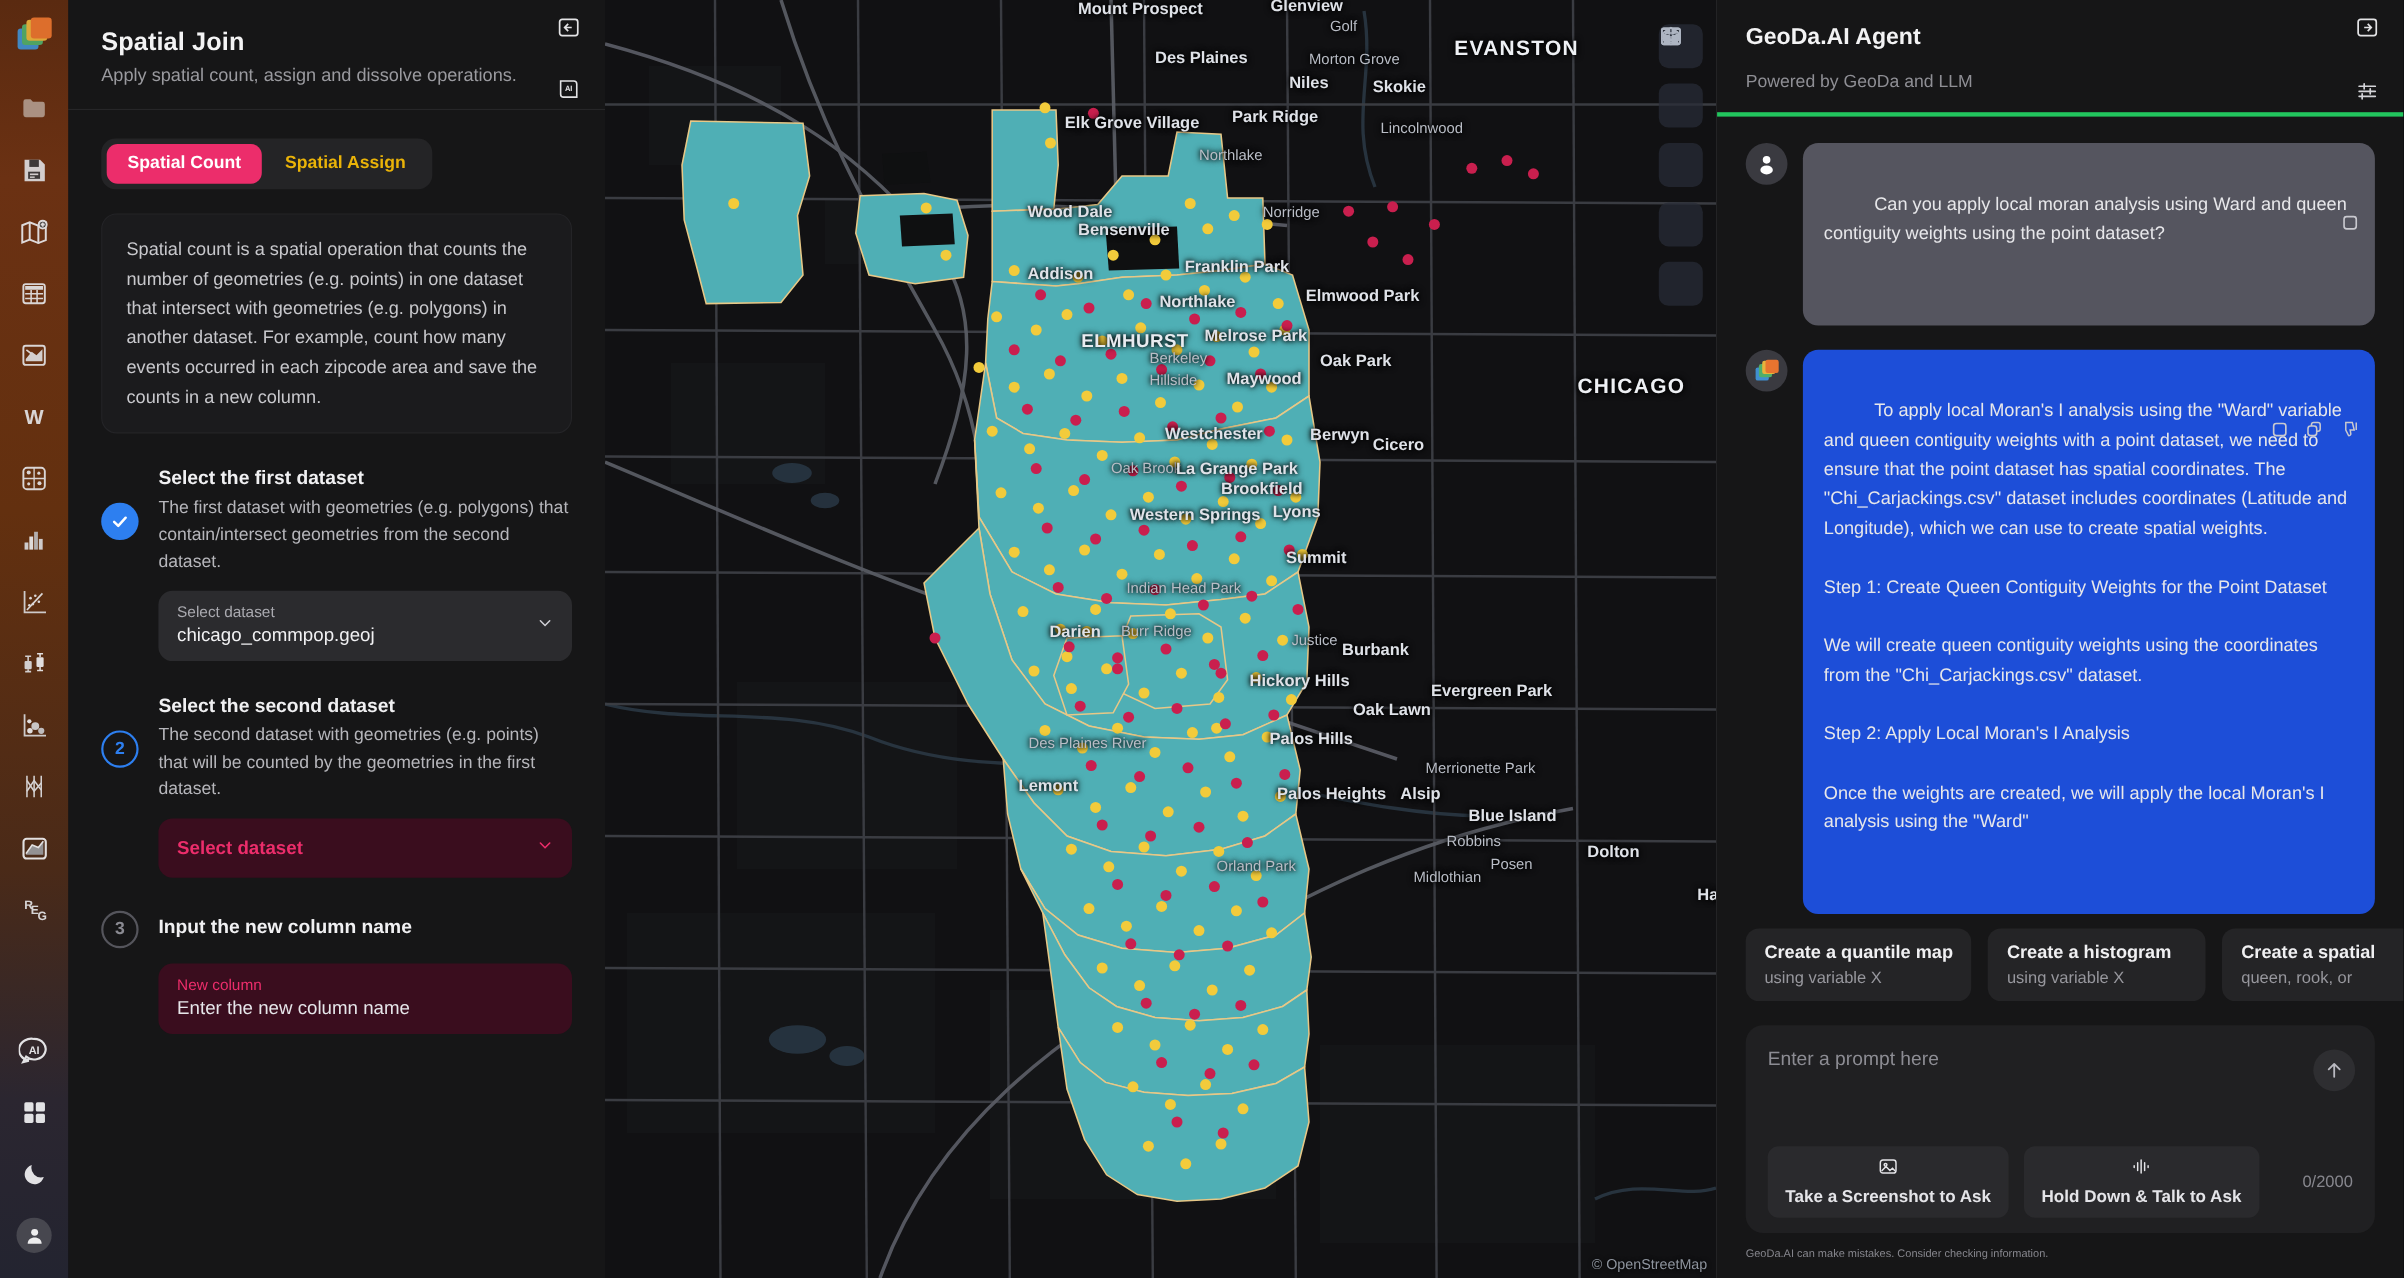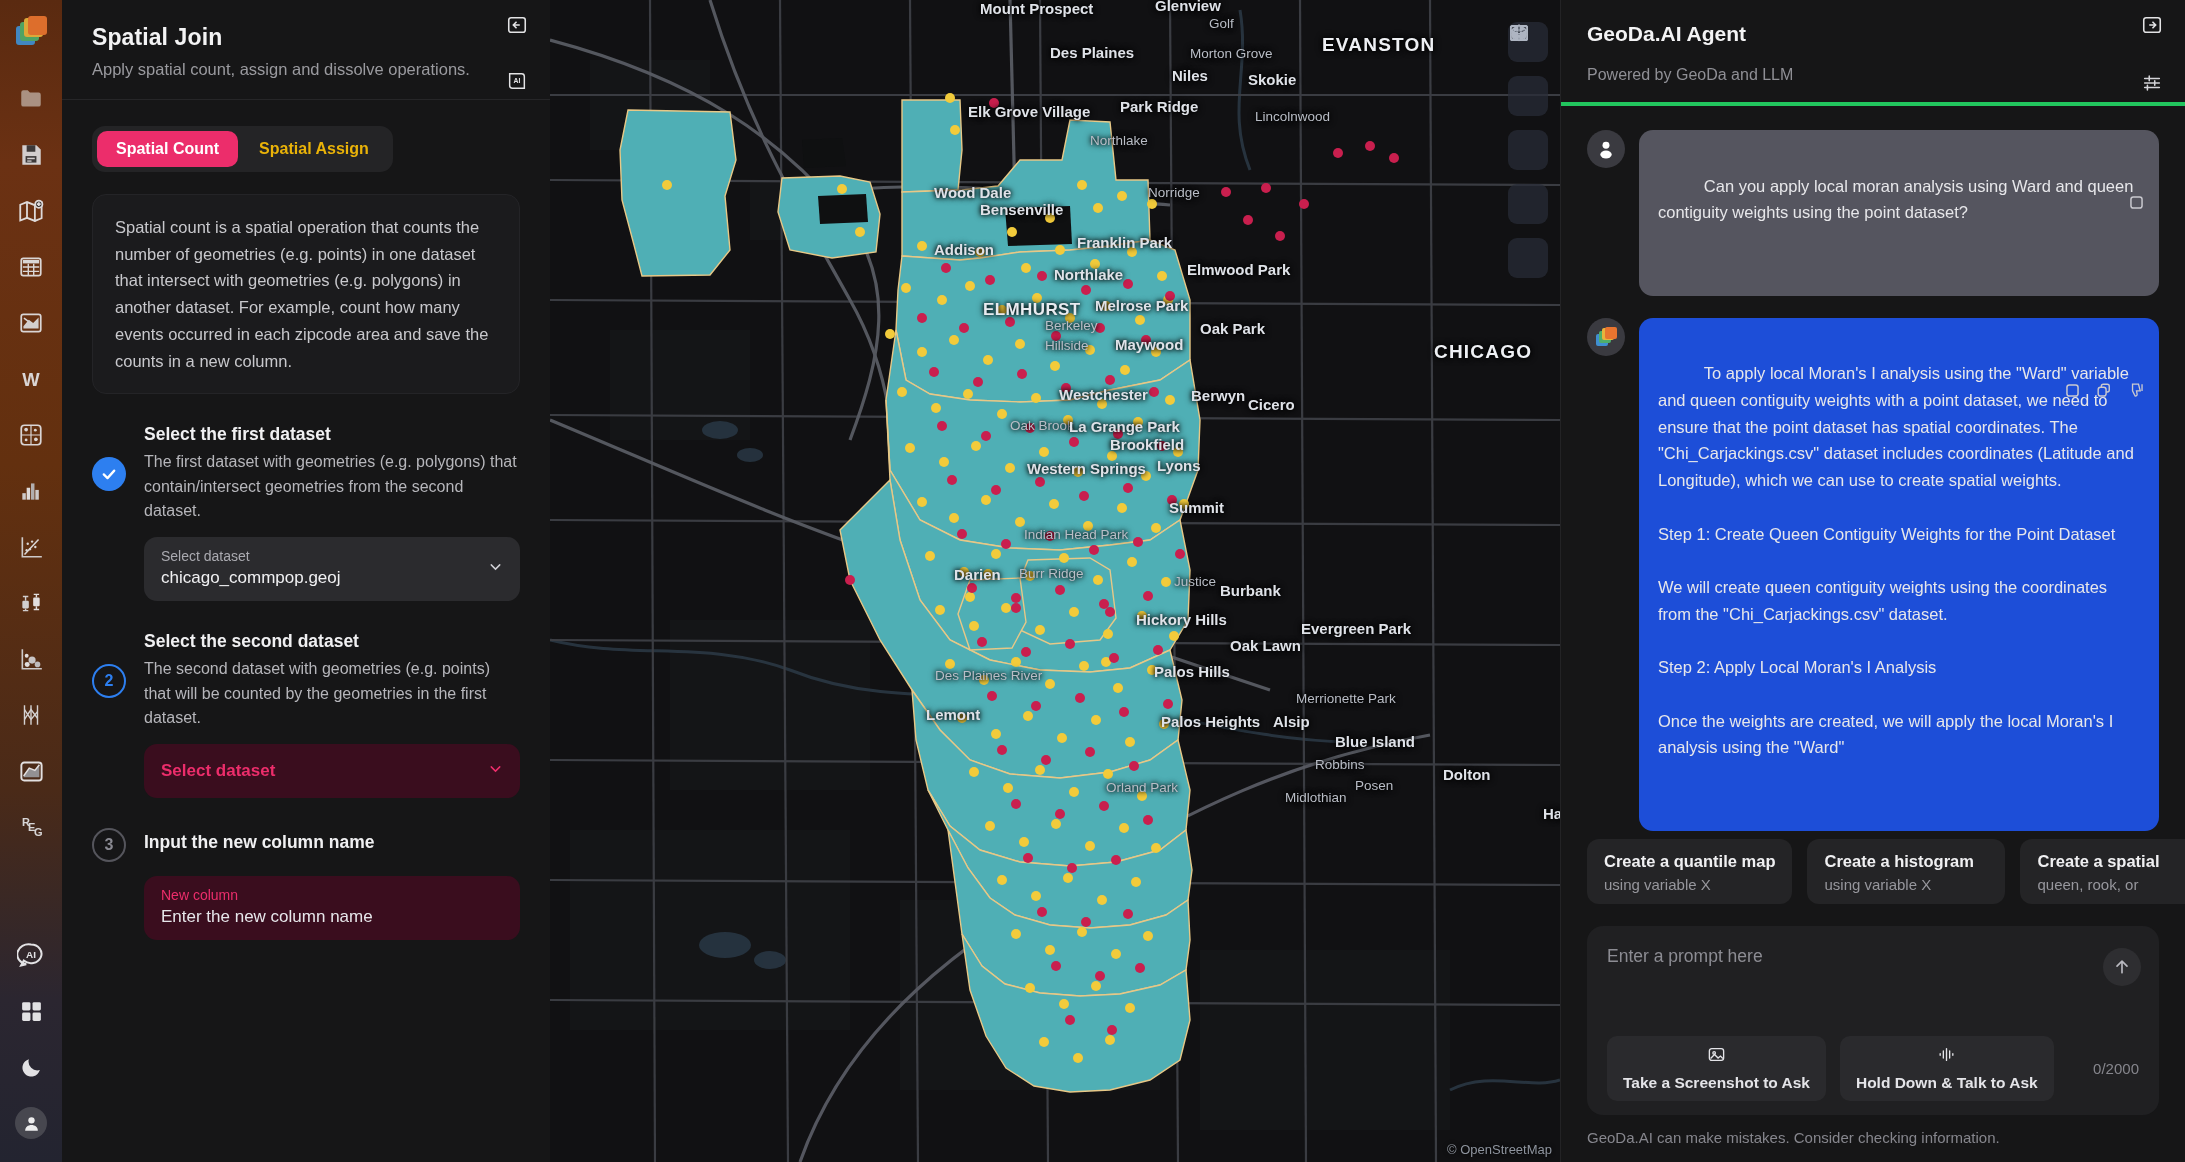--- a/index.html
+++ b/index.html
@@ -183,21 +183,21 @@
     cursor:pointer;
   }
   .composer-actions { display:flex; gap:14px; align-items:center; margin-top: 16px; }
   .cact {
     display:flex; align-items:center; gap:10px; background:#2a2a2d; border-radius:10px;
     padding: 9px 16px; font-size:15.5px; color:#e4e4e8; cursor:pointer; font-weight:600;
     white-space:nowrap;
     flex-direction:column;
   }
   .counter { font-size:15px; color:#86868d; margin-left:auto; }
-  .disclaimer { font-size:15px; color:#86868d; padding: 14px 26px 16px 26px; }
+  .disclaimer { font-size:10px; color:#86868d; padding: 14px 26px 16px 26px; }
 </style>
 </head>
 <body>
 
 <div class="app">
 
   <div class="rail">
     <div class="rail-icon" style="margin-bottom:26px">
       <div class="logo-sq">
           <i></i>

